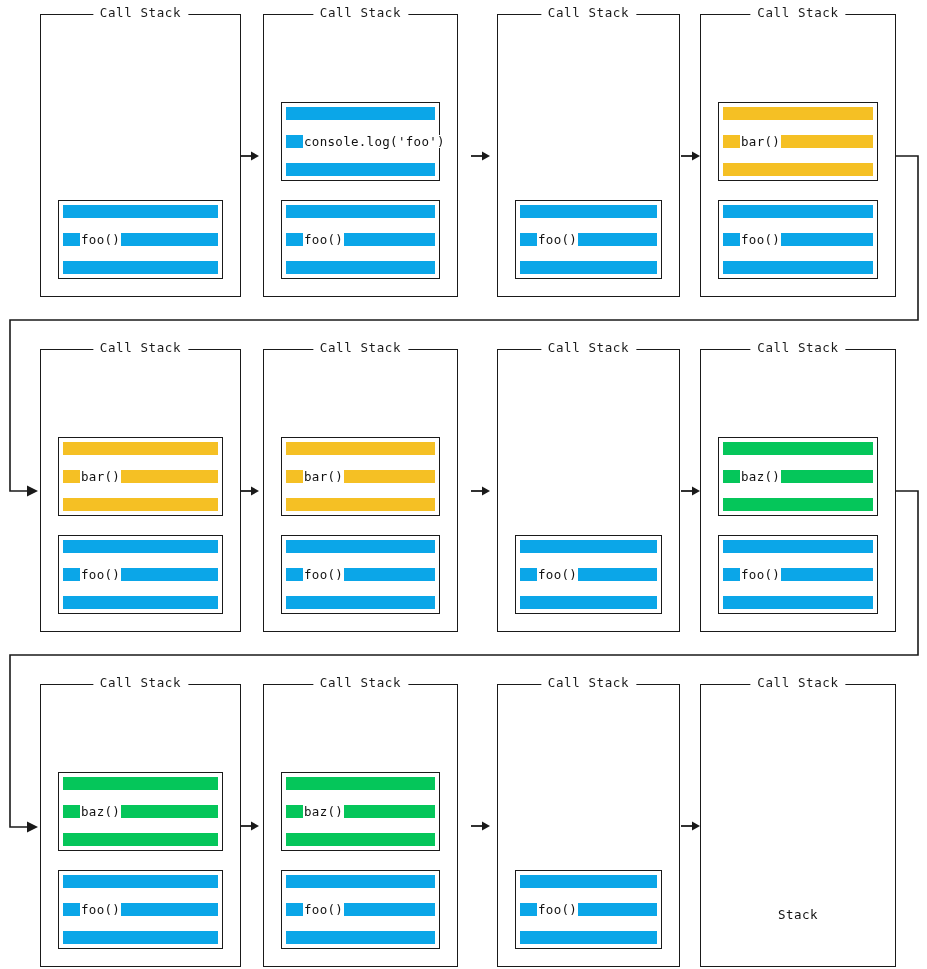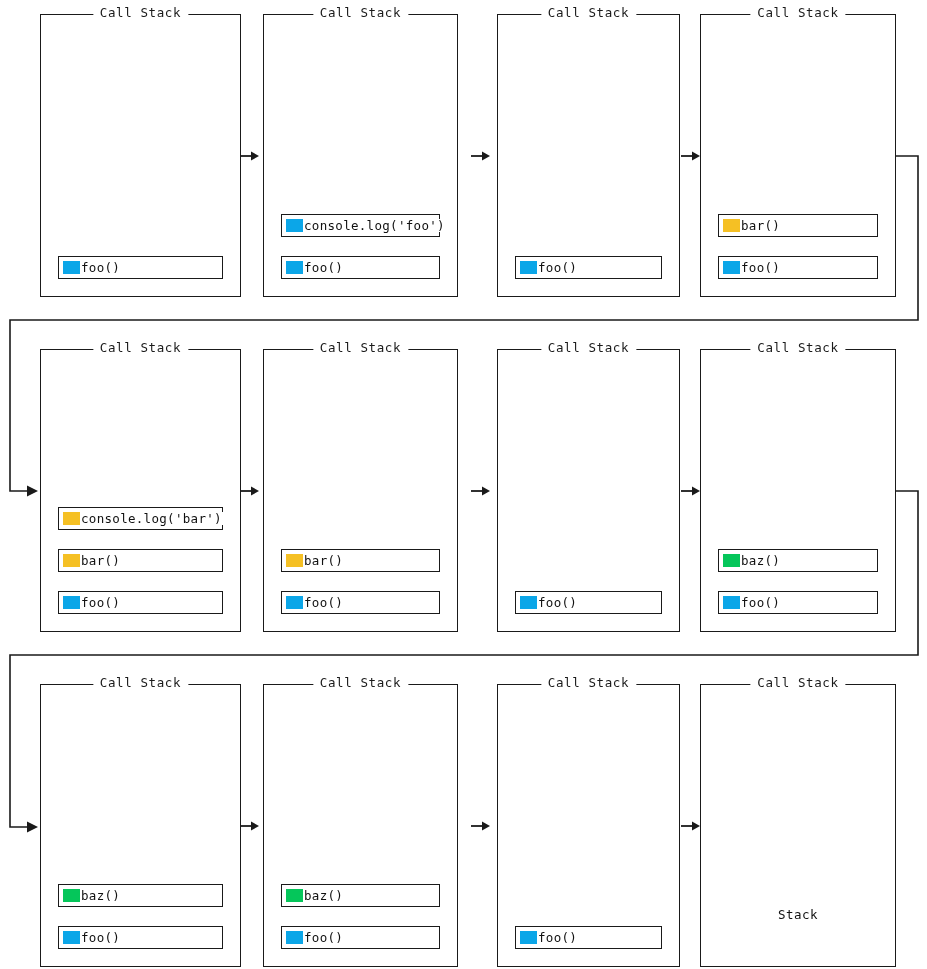--- a/index.html
+++ b/index.html
@@ -85,22 +85,22 @@
   
   .frame {
     border: 1.6px solid #1a1a1a;
     background: #ffffff;
     padding: 4px 4px;
     box-sizing: border-box;
     position: relative;
   }
   .frame .bars {
     display: flex;
-    flex-direction: row;
-    gap: 0;
+    flex-direction: column;
+    gap: 15px;
   }
   .frame .bar {
     height: 13px;
   }
   .frame .bar.mid {
     display: flex;
     align-items: center;
   }
   .frame .nub {
     width: 17px;
@@ -247,26 +247,42 @@
 
   <div class="row row-1">
     <div class="panel c0">
       <div class="panel-title">Call Stack</div>
       <div class="stack">
           <div class="frame">
             <div class="bars">
               <div class="bar" style="background: rgb(245, 192, 36);"></div>
               <div class="bar mid">
                 <span class="nub" style="background: rgb(245, 192, 36);"></span>
-                <span class="label">console.log('bar')</span>
+                <span class="label">bar()</span>
                 <span class="tail" style="background: rgb(245, 192, 36);"></span>
               </div>
               <div class="bar" style="background: rgb(245, 192, 36);"></div>
             </div>
           </div>
+          <div class="frame">
+            <div class="bars">
+              <div class="bar" style="background: rgb(11, 166, 232);"></div>
+              <div class="bar mid">
+                <span class="nub" style="background: rgb(11, 166, 232);"></span>
+                <span class="label">foo()</span>
+                <span class="tail" style="background: rgb(11, 166, 232);"></span>
+              </div>
+              <div class="bar" style="background: rgb(11, 166, 232);"></div>
+            </div>
+          </div>
+        </div>
+    </div>
+    <div class="panel c1">
+      <div class="panel-title">Call Stack</div>
+      <div class="stack">
           <div class="frame">
             <div class="bars">
               <div class="bar" style="background: rgb(245, 192, 36);"></div>
               <div class="bar mid">
                 <span class="nub" style="background: rgb(245, 192, 36);"></span>
                 <span class="label">bar()</span>
                 <span class="tail" style="background: rgb(245, 192, 36);"></span>
               </div>
               <div class="bar" style="background: rgb(245, 192, 36);"></div>
             </div>
@@ -277,47 +293,20 @@
               <div class="bar mid">
                 <span class="nub" style="background: rgb(11, 166, 232);"></span>
                 <span class="label">foo()</span>
                 <span class="tail" style="background: rgb(11, 166, 232);"></span>
               </div>
               <div class="bar" style="background: rgb(11, 166, 232);"></div>
             </div>
           </div>
         </div>
     </div>
-    <div class="panel c1">
-      <div class="panel-title">Call Stack</div>
-      <div class="stack">
-          <div class="frame">
-            <div class="bars">
-              <div class="bar" style="background: rgb(245, 192, 36);"></div>
-              <div class="bar mid">
-                <span class="nub" style="background: rgb(245, 192, 36);"></span>
-                <span class="label">bar()</span>
-                <span class="tail" style="background: rgb(245, 192, 36);"></span>
-              </div>
-              <div class="bar" style="background: rgb(245, 192, 36);"></div>
-            </div>
-          </div>
-          <div class="frame">
-            <div class="bars">
-              <div class="bar" style="background: rgb(11, 166, 232);"></div>
-              <div class="bar mid">
-                <span class="nub" style="background: rgb(11, 166, 232);"></span>
-                <span class="label">foo()</span>
-                <span class="tail" style="background: rgb(11, 166, 232);"></span>
-              </div>
-              <div class="bar" style="background: rgb(11, 166, 232);"></div>
-            </div>
-          </div>
-        </div>
-    </div>
     <div class="panel c2">
       <div class="panel-title">Call Stack</div>
       <div class="stack">
           <div class="frame">
             <div class="bars">
               <div class="bar" style="background: rgb(11, 166, 232);"></div>
               <div class="bar mid">
                 <span class="nub" style="background: rgb(11, 166, 232);"></span>
                 <span class="label">foo()</span>
                 <span class="tail" style="background: rgb(11, 166, 232);"></span>

